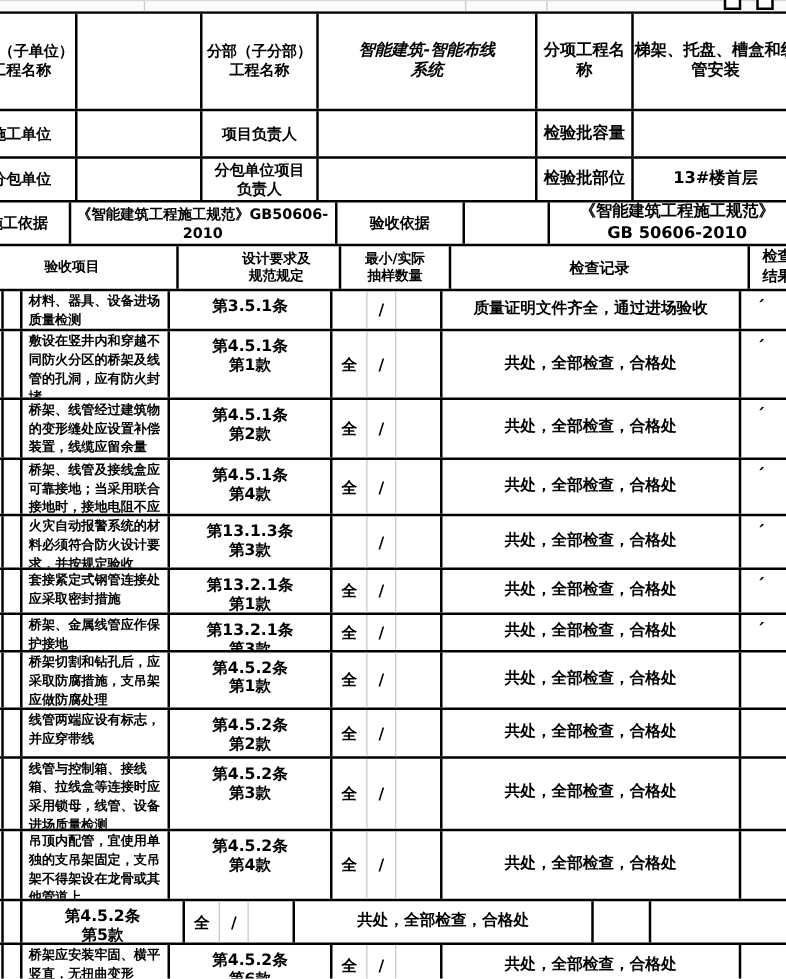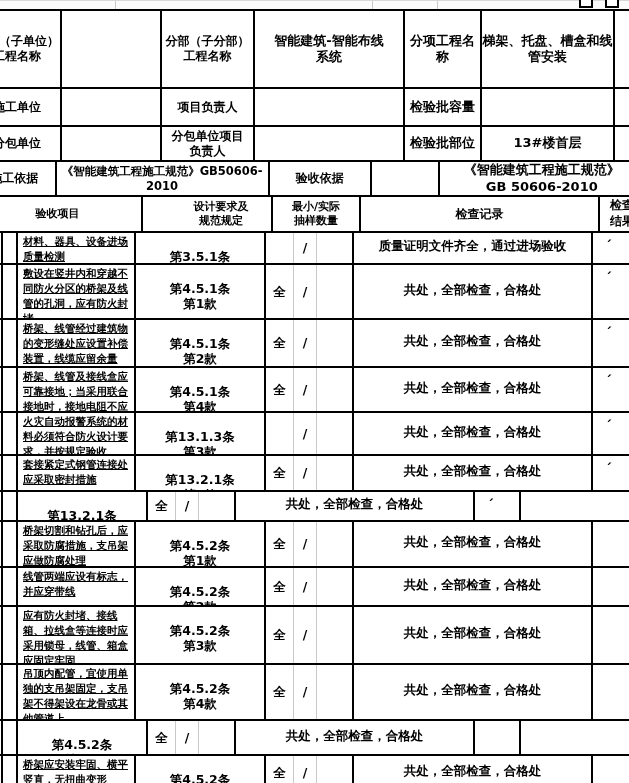--- a/index.html
+++ b/index.html
@@ -16,43 +16,43 @@
   .row{display:flex;border-bottom:2px solid #000;box-sizing:border-box;}
   .cell{box-sizing:border-box;border-right:2px solid #000;display:flex;align-items:center;
         justify-content:center;text-align:center;white-space:pre-line;overflow:hidden;line-height:1.25;
         word-break:break-all;}
 
   
   .info{border-top:2px solid #000;}
   .ca{width:88px;font-size:12px;}
   .cb{width:100px;font-size:12px;}
   .cc{width:93px;font-size:12px;}
-  .cd{width:150px;font-size:13px;}
+  .cd{width:175px;font-size:13px;font-style:italic;}
   .ce{width:77px;font-size:13px;}
   .cf{width:133px;font-size:13px;border-right:2px solid #000;}
   .cbc{width:227px;font-size:11.5px;}
   .cd4{width:109px;font-size:12px;}
   .ce4{width:72px;font-size:12px;}
   .cf4{width:220px;font-size:13px;}
   .r1{height:78px;}.r2{height:38px;}.r3{height:35px;}.r4{height:35px;}
 
   
   .hrow{height:36px;}
   .h1{width:169px;font-size:11px;}
   .h2{width:130px;font-size:11px;padding-left:28px;}
   .h3{width:88px;font-size:11px;}
   .h4{width:239px;font-size:12px;}
   .h5{width:46px;font-size:12px;line-height:1.3;}
 
   
   .da{width:29px;}
   .db{width:15px;}
   .dc{width:118px;font-size:10.5px;line-height:15px;align-items:flex-start;justify-content:flex-start;
-      text-align:left;padding:1px 2px 0 5px;text-decoration:underline;}
-  .dd{width:130px;font-size:12.5px;line-height:15px;align-items:flex-start;padding-top:16px;}
+      text-align:left;padding:1px 2px 0 5px;}
+  .dd{width:130px;font-size:12.5px;line-height:15px;align-items:flex-start;padding-top:4px;}
   .de{width:28px;border-right:1px solid #c9c9c9;font-size:12.5px;}
   .df{width:23px;border-right:1px solid #c9c9c9;font-size:12.5px;}
   .dg{width:37px;}
   .dh{width:239px;font-size:12.5px;font-family:Liberation Mono, monospace;}
   .di{width:46px;font-size:14px;align-items:flex-start;justify-content:flex-start;
       padding:5px 0 0 12px;}
 </style>
 </head>
 <body>
 
@@ -187,20 +187,21 @@
 第1款</div>
     <div class="cell de">全</div>
     <div class="cell df">/</div>
     <div class="cell dg"></div>
     <div class="cell dh">共处，全部检查，合格处</div>
     <div class="cell di">´</div>
   </div>
         <div class="row drow" style="height: 30px;">
     <div class="cell da"></div>
     <div class="cell db"></div>
+    <div class="cell dc">桥架、金属线管应作保护接地</div>
     <div class="cell dd">第13.2.1条
 第3款</div>
     <div class="cell de">全</div>
     <div class="cell df">/</div>
     <div class="cell dg"></div>
     <div class="cell dh">共处，全部检查，合格处</div>
     <div class="cell di">´</div>
   </div>
         <div class="row drow" style="height: 46px;">
     <div class="cell da"></div>
@@ -222,21 +223,21 @@
 第2款</div>
     <div class="cell de">全</div>
     <div class="cell df">/</div>
     <div class="cell dg"></div>
     <div class="cell dh">共处，全部检查，合格处</div>
     <div class="cell di"></div>
   </div>
         <div class="row drow" style="height: 58px;">
     <div class="cell da"></div>
     <div class="cell db"></div>
-    <div class="cell dc">应有防火封堵、接线箱、拉线盒等连接时应采用锁母，线管、箱盒应固定牢固</div>
+    <div class="cell dc">线管与控制箱、接线箱、拉线盒等连接时应采用锁母，线管、设备进场质量检测</div>
     <div class="cell dd">第4.5.2条
 第3款</div>
     <div class="cell de">全</div>
     <div class="cell df">/</div>
     <div class="cell dg"></div>
     <div class="cell dh">共处，全部检查，合格处</div>
     <div class="cell di"></div>
   </div>
         <div class="row drow" style="height: 56px;">
     <div class="cell da"></div>

